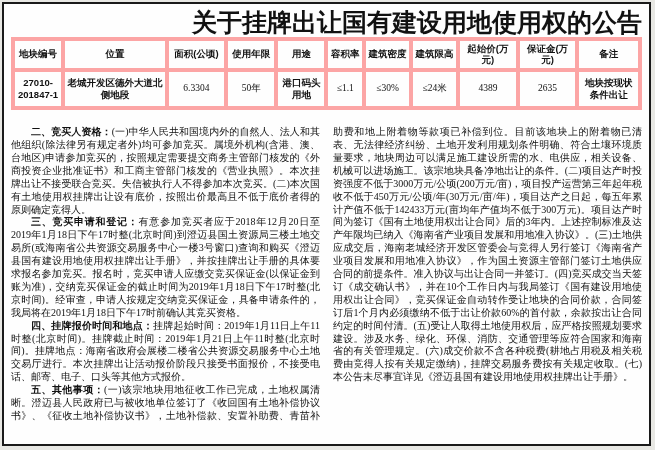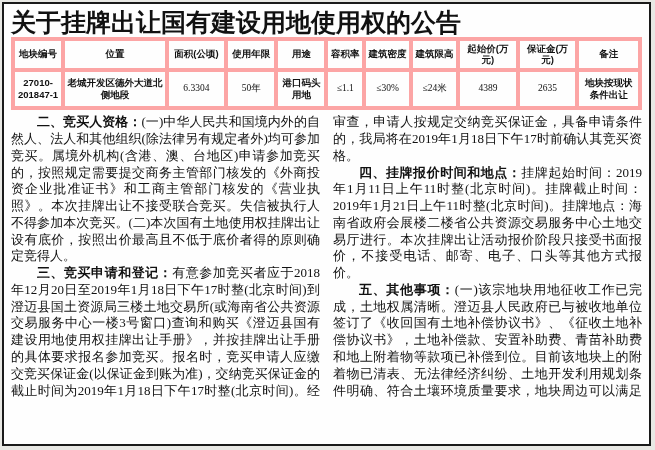--- a/index.html
+++ b/index.html
@@ -9,21 +9,21 @@
     margin:2px;
     background:#fefefe;
     border:2px solid #1a1a1a;
     box-sizing:border-box;
     overflow:hidden;
     color:#111;
     font-family:"Liberation Serif","DejaVu Serif",serif;
   }
   .inner{padding:5px 7px 4px 7px;}
   .title-row{
-    display:flex;align-items:baseline;gap:14px;white-space:nowrap;
+    display:flex;align-items:baseline;gap:14px;white-space:nowrap;justify-content:flex-end;
   }
   .title{
     font-family:"Liberation Sans","DejaVu Sans",sans-serif;
     font-weight:900;font-size:25px;line-height:1.1;
     letter-spacing:0px;margin:0;
   }
   .doc-no{
     font-family:"Liberation Sans","DejaVu Sans",sans-serif;
     font-size:10px;font-weight:700;transform:translateY(-1px);
   }
@@ -46,24 +46,24 @@
     text-align:center;vertical-align:middle;
     padding:2px 1px;overflow:hidden;
   }
   table.parcel th{
     font-family:"Liberation Sans","DejaVu Sans",sans-serif;
     font-weight:700;height:14px;
   }
   table.parcel td{height:30px;}
   td.bold{font-weight:700;font-family:"Liberation Sans","DejaVu Sans",sans-serif;margin-left:6px;}
   .columns{
-    margin-top:4px;
+    margin-top:16px;
     column-count:2;column-gap:13px;column-fill:auto;
     height:298px;
-    font-size:13px;line-height:1.29;
+    font-size:10px;line-height:1.29;
     text-align:justify;
   }
   .columns p{margin:0;text-indent:2em;}
   .columns p .lead{
     font-weight:700;
     font-family:"Liberation Sans","DejaVu Sans",sans-serif;
   }
 </style>
 </head>
 <body>

